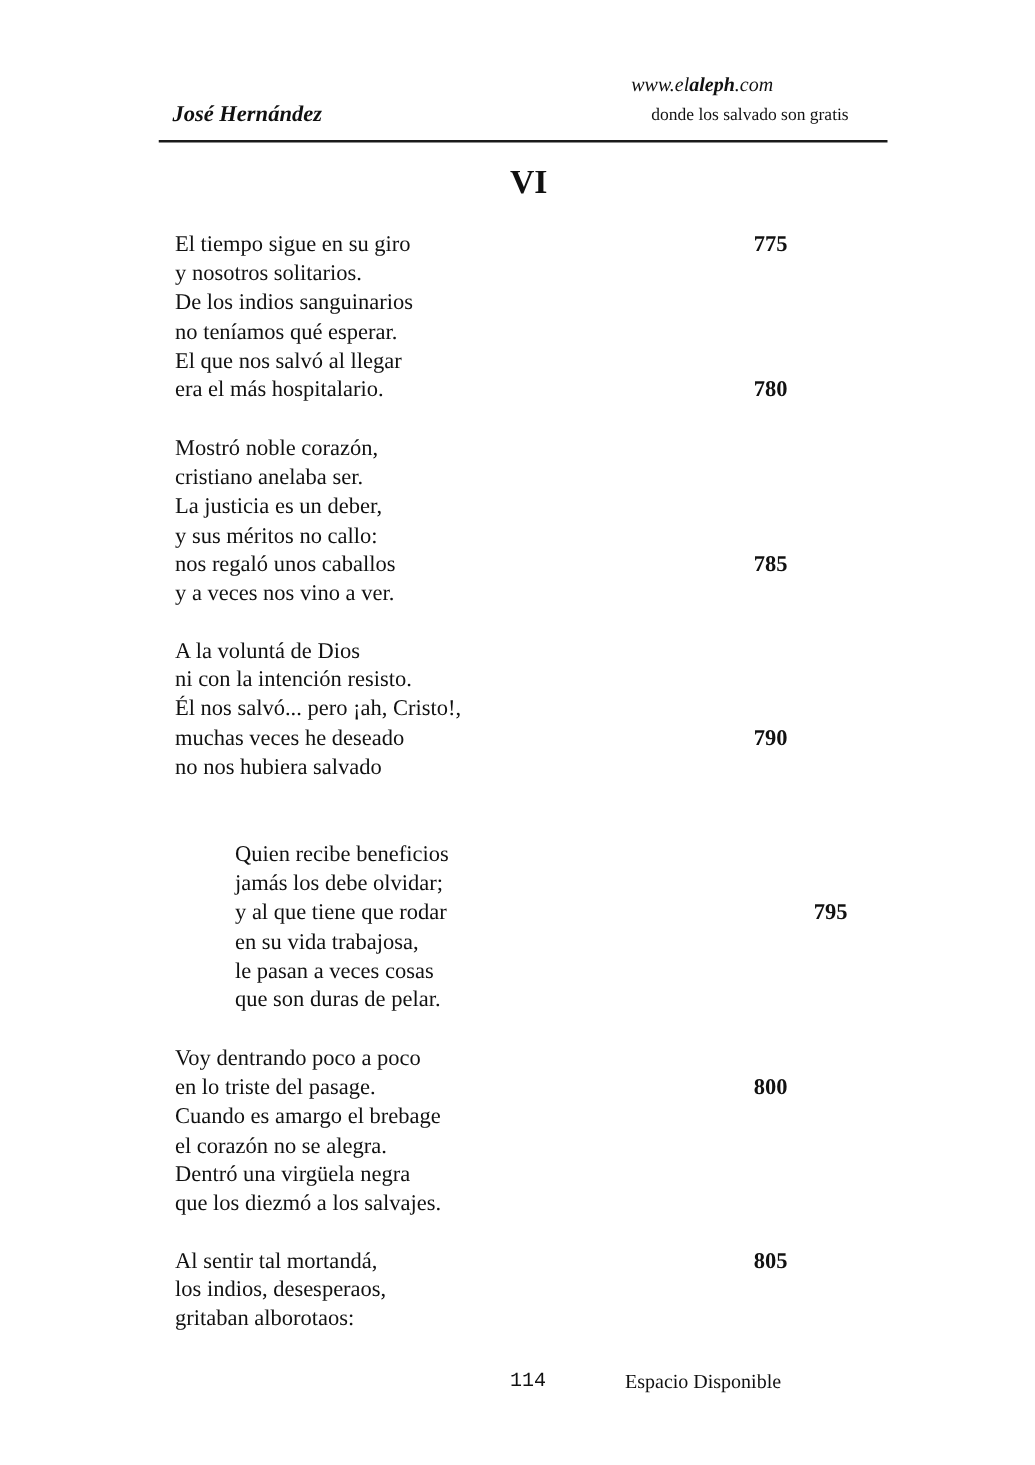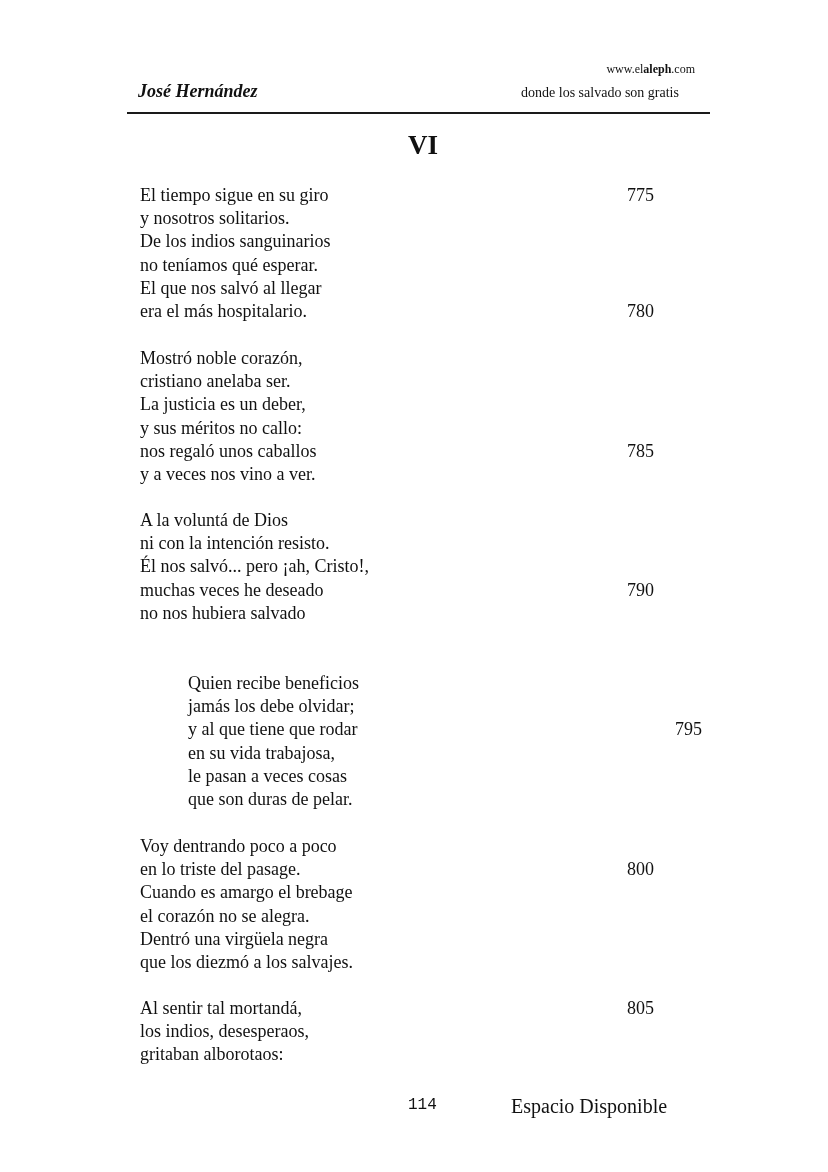--- a/index.html
+++ b/index.html
@@ -28,24 +28,25 @@
       font-style: italic;
       line-height: 22px;
       white-space: nowrap;
       font-weight: bold;
     }
     .hdr-site {
       position: absolute;
       left: 505px;
       width: 190px;
       top: 58px;
-      text-align: right;
-      font-size: 12px;
+      text-align: left;
+      font-size: 16px;
       line-height: 22px;
       white-space: nowrap;
+      font-style: italic;
     }
     .hdr-site b { font-weight: bold; }
     .hdr-tag {
       position: absolute;
       left: 500px;
       width: 200px;
       top: 84px;
       text-align: center;
       font-size: 14px;
       line-height: 18px;
@@ -76,38 +77,39 @@
     }
     .verse {
       position: relative;
       font-size: 18px;
       line-height: 23.2px;
       height: 23.2px;
       white-space: nowrap;
     }
     .verse-num {
       position: absolute;
-      left: 487px;
+      left: 463px;
       top: 0;
       font-size: 18px;
       line-height: 23.2px;
+      font-weight: bold;
     }
     .footer-page {
       position: absolute;
       left: 408px;
       top: 1095px;
       font-size: 16px;
       line-height: 20px;
       font-family: Liberation Mono, monospace;
     }
     .footer-note {
       position: absolute;
-      left: 511px;
+      left: 500px;
       top: 1095px;
-      font-size: 20px;
+      font-size: 16px;
       line-height: 22px;
       white-space: nowrap;
     }
   </style>
 </head>
 <body>
 
 <div class="page">
 
   <div class="hdr-author">José Hernández</div>

